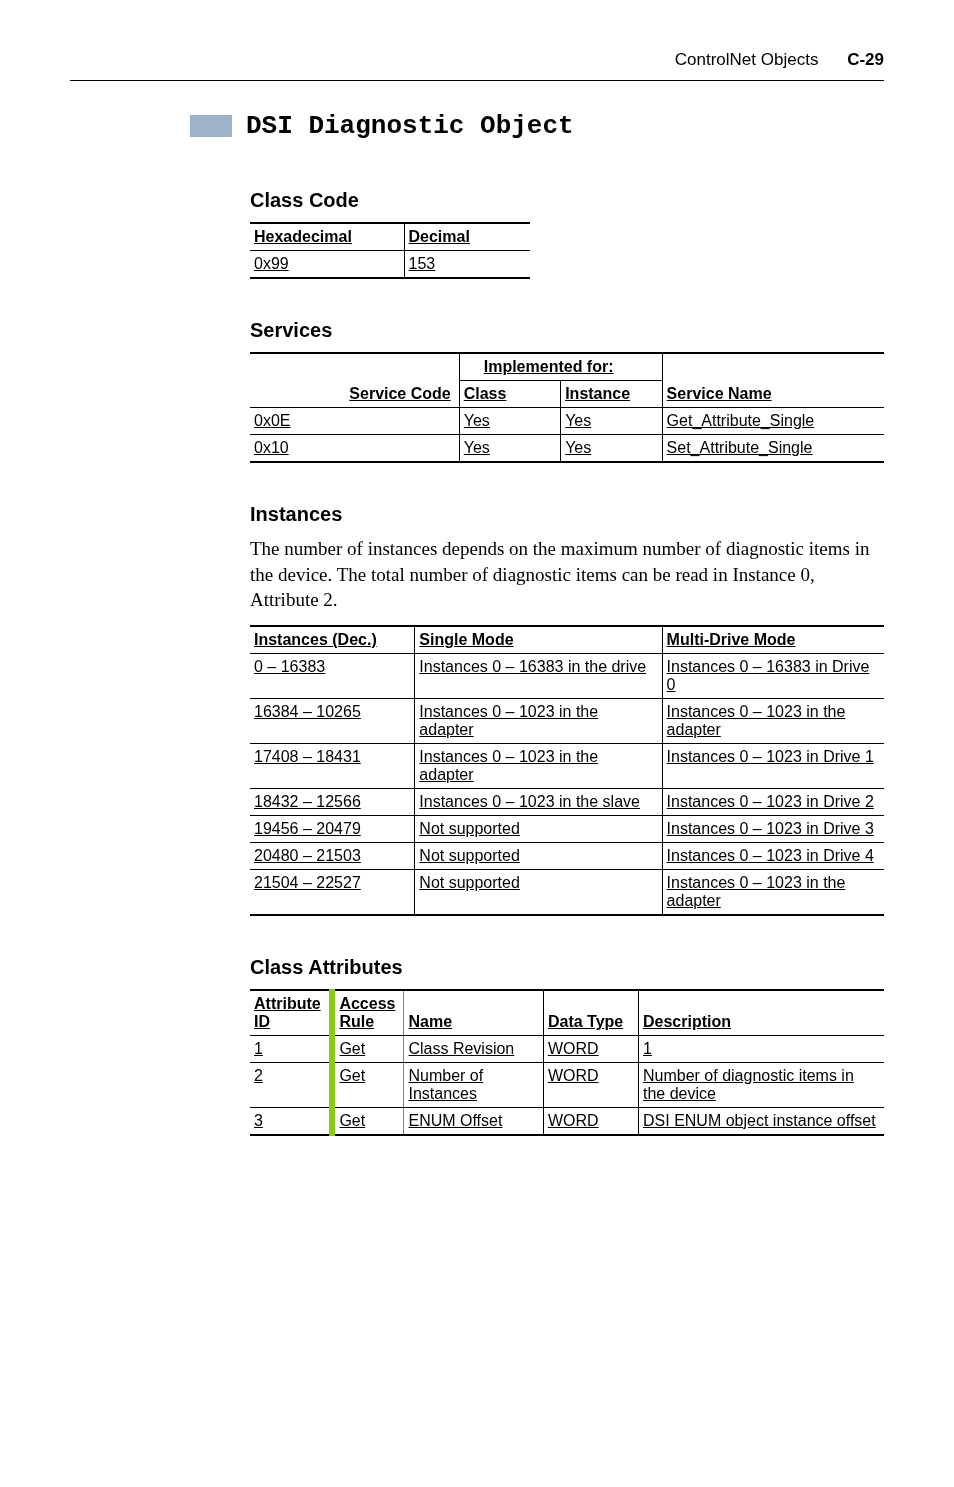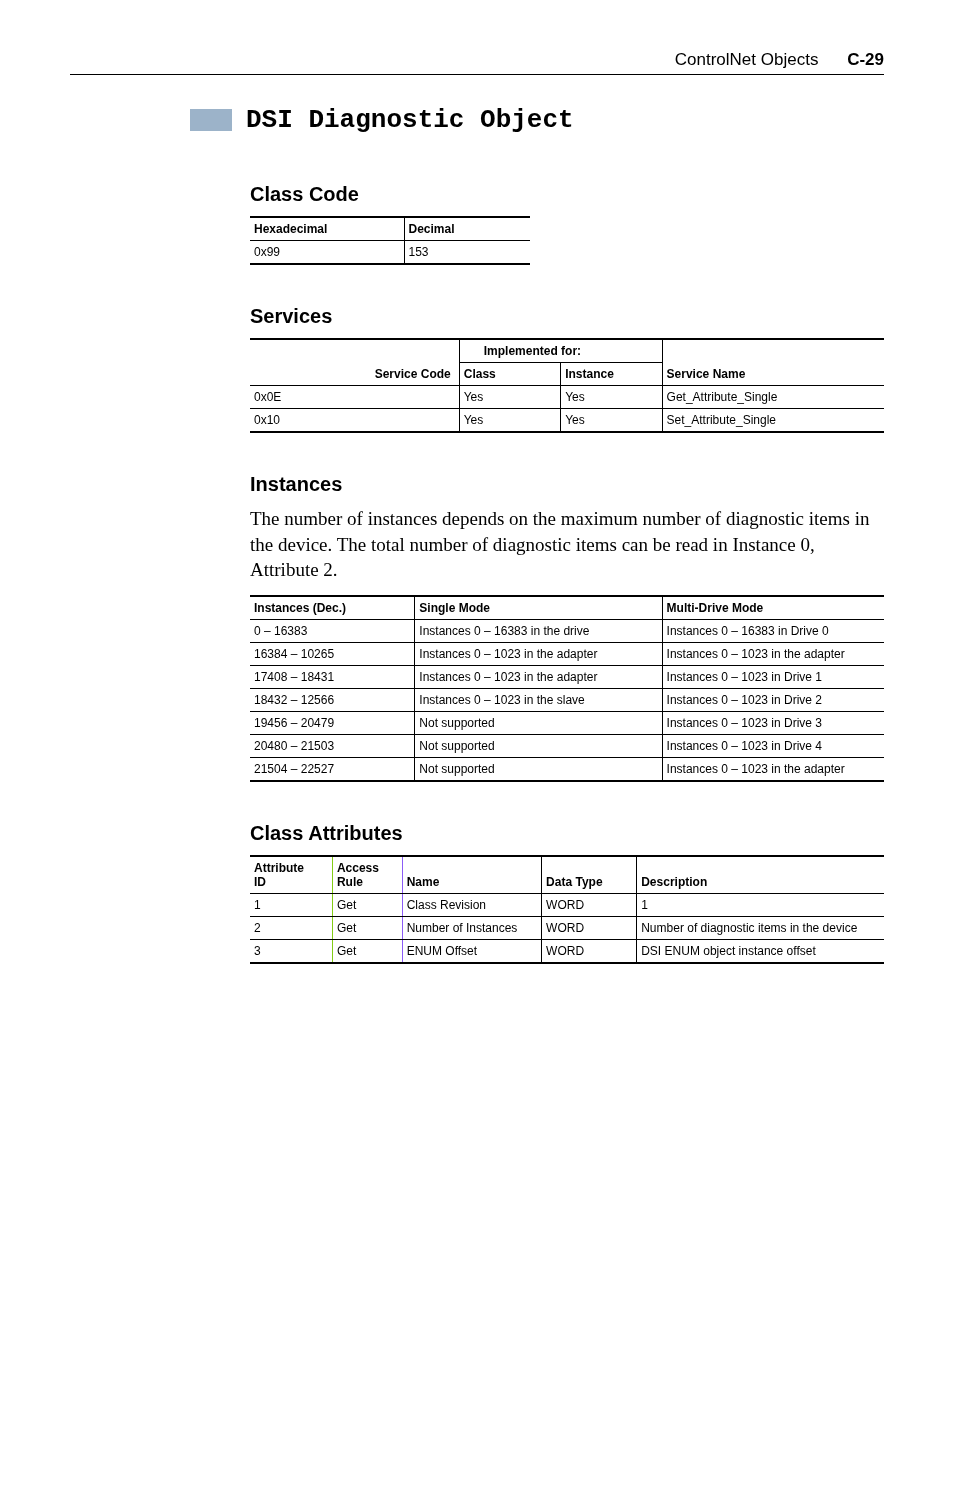--- a/index.html
+++ b/index.html
@@ -7,21 +7,21 @@
     font-family: "Times New Roman", Times, serif;
     background: #fff;
     color: #000;
     width: 954px;
     height: 1487px;
     padding: 50px 70px 50px 70px;
     position: relative;
   }
   .header-line {
     border-bottom: 1.5px solid #000;
-    padding-bottom: 4px;
+    padding-bottom: 10px;
     margin-bottom: 30px;
     text-align: right;
     font-family: Arial, Helvetica, sans-serif;
     font-size: 17px;
   }
   .header-page {
     font-weight: bold;
     margin-left: 24px;
   }
   .title-row {
@@ -55,21 +55,22 @@
   }
   .section { margin-bottom: 40px; }
   .body-text {
     font-size: 19px;
     line-height: 1.35;
     margin-bottom: 12px;
   }
   table {
     border-collapse: collapse;
     font-family: Arial, Helvetica, sans-serif;
-    font-size: 12px;
+    font-size: 16px;
+    text-decoration: underline;
   }
   th, td {
     text-align: left;
     padding: 4px 8px 4px 4px;
     vertical-align: top;
   }
   
   .tbl-classcode { width: 280px; }
   .tbl-classcode th { border-top: 2px solid #000; border-bottom: 1px solid #000; font-weight: bold; }
   .tbl-classcode td { border-bottom: 2px solid #000; }
@@ -90,21 +91,21 @@
   
   .tbl-instances { width: 100%; }
   .tbl-instances th { border-top: 2px solid #000; border-bottom: 1px solid #000; font-weight: bold; }
   .tbl-instances th.c1, .tbl-instances td.c1 { border-right: 1px solid #000; width: 26%; }
   .tbl-instances th.c2, .tbl-instances td.c2 { border-right: 1px solid #000; width: 39%; }
   .tbl-instances td { border-bottom: 1px solid #000; }
   .tbl-instances tr:last-child td { border-bottom: 2px solid #000; }
   
   .tbl-attrs { width: 100%; }
   .tbl-attrs th { border-top: 2px solid #000; border-bottom: 1px solid #000; font-weight: bold; vertical-align: bottom; }
-  .tbl-attrs th.c1, .tbl-attrs td.c1 { border-right: 1px solid #84cc16; width: 13%; }
+  .tbl-attrs th.c1, .tbl-attrs td.c1 { border-right: 6px solid #84cc16; width: 13%; }
   .tbl-attrs th.c2, .tbl-attrs td.c2 { border-right: 1px solid #8b5cf6; width: 11%; }
   .tbl-attrs th.c3, .tbl-attrs td.c3 { border-right: 1px solid #000; width: 22%; }
   .tbl-attrs th.c4, .tbl-attrs td.c4 { border-right: 1px solid #000; width: 15%; }
   .tbl-attrs td { border-bottom: 1px solid #000; }
   .tbl-attrs tr:last-child td { border-bottom: 2px solid #000; }
 </style>
 </head>
 <body>
 
 <div class="header-line">

